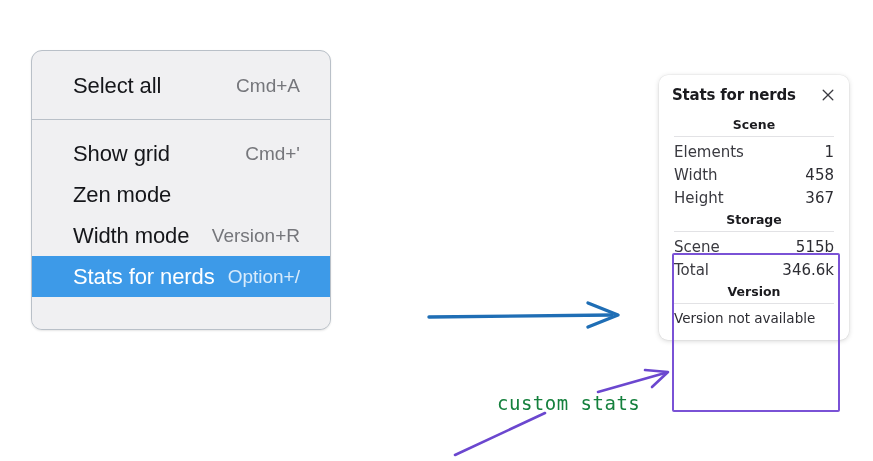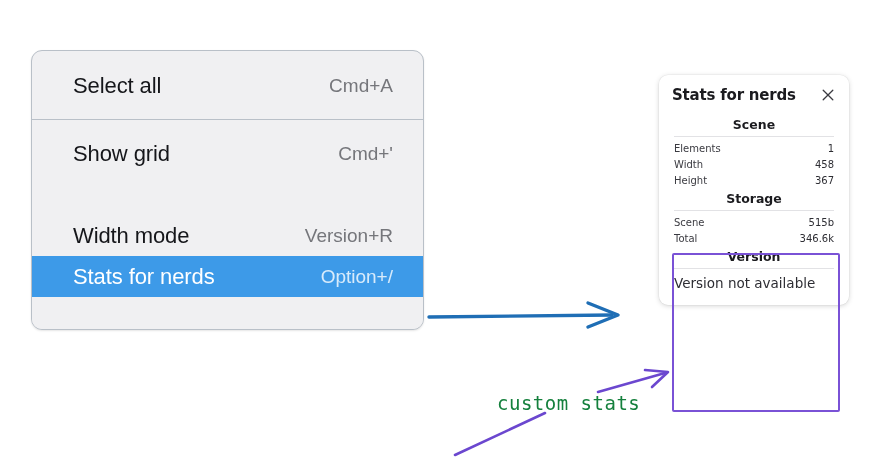--- a/index.html
+++ b/index.html
@@ -14,21 +14,21 @@
     overflow: hidden;
     font-family: "Liberation Sans", sans-serif;
     -webkit-font-smoothing: antialiased;
   }
 
   
   #context-menu {
     position: absolute;
     left: 31px;
     top: 50px;
-    width: 393px;
+    width: 300px;
     background: #f0f0f2;
     border: 1px solid #b9c0c8;
     border-radius: 11px;
     box-sizing: border-box;
     overflow: hidden;
     box-shadow: 0 1px 2px rgba(0,0,0,0.10);
     text-align: center;
   }
   .menu-group { padding: 0; }
   .menu-group.first { padding-top: 14px; padding-bottom: 13px; }
@@ -107,21 +107,21 @@
   }
   .section-rule {
     height: 1px;
     background: #e2e2e5;
     margin: 0 2px 3px 2px;
   }
   .stat-row {
     display: flex;
     justify-content: space-between;
     align-items: center;
-    font-size: 10px;
+    font-size: 15px;
     color: #2d2d33;
     padding: 2.5px 2px;
   }
   .stat-row .k { color: #3a3a40; }
   .stat-row .v { color: #2d2d33; }
   .stat-line {
     font-size: 13.5px;
     color: #2d2d33;
     padding: 3px 2px 1px 2px;
   }
@@ -170,20 +170,21 @@
   </div>
 
   <div class="menu-sep"></div>
 
   <div class="menu-group second">
     <div class="menu-item">
       <span class="label">Show grid</span>
       <span class="shortcut">Cmd+'</span>
     </div>
     <div class="menu-item">
+      <span class="label">Zen mode</span>
     </div>
     <div class="menu-item">
       <span class="label">Width mode</span>
       <span class="shortcut">Version+R</span>
     </div>
     <div class="menu-item selected">
       <span class="label">Stats for nerds</span>
       <span class="shortcut">Option+/</span>
     </div>
   </div>

